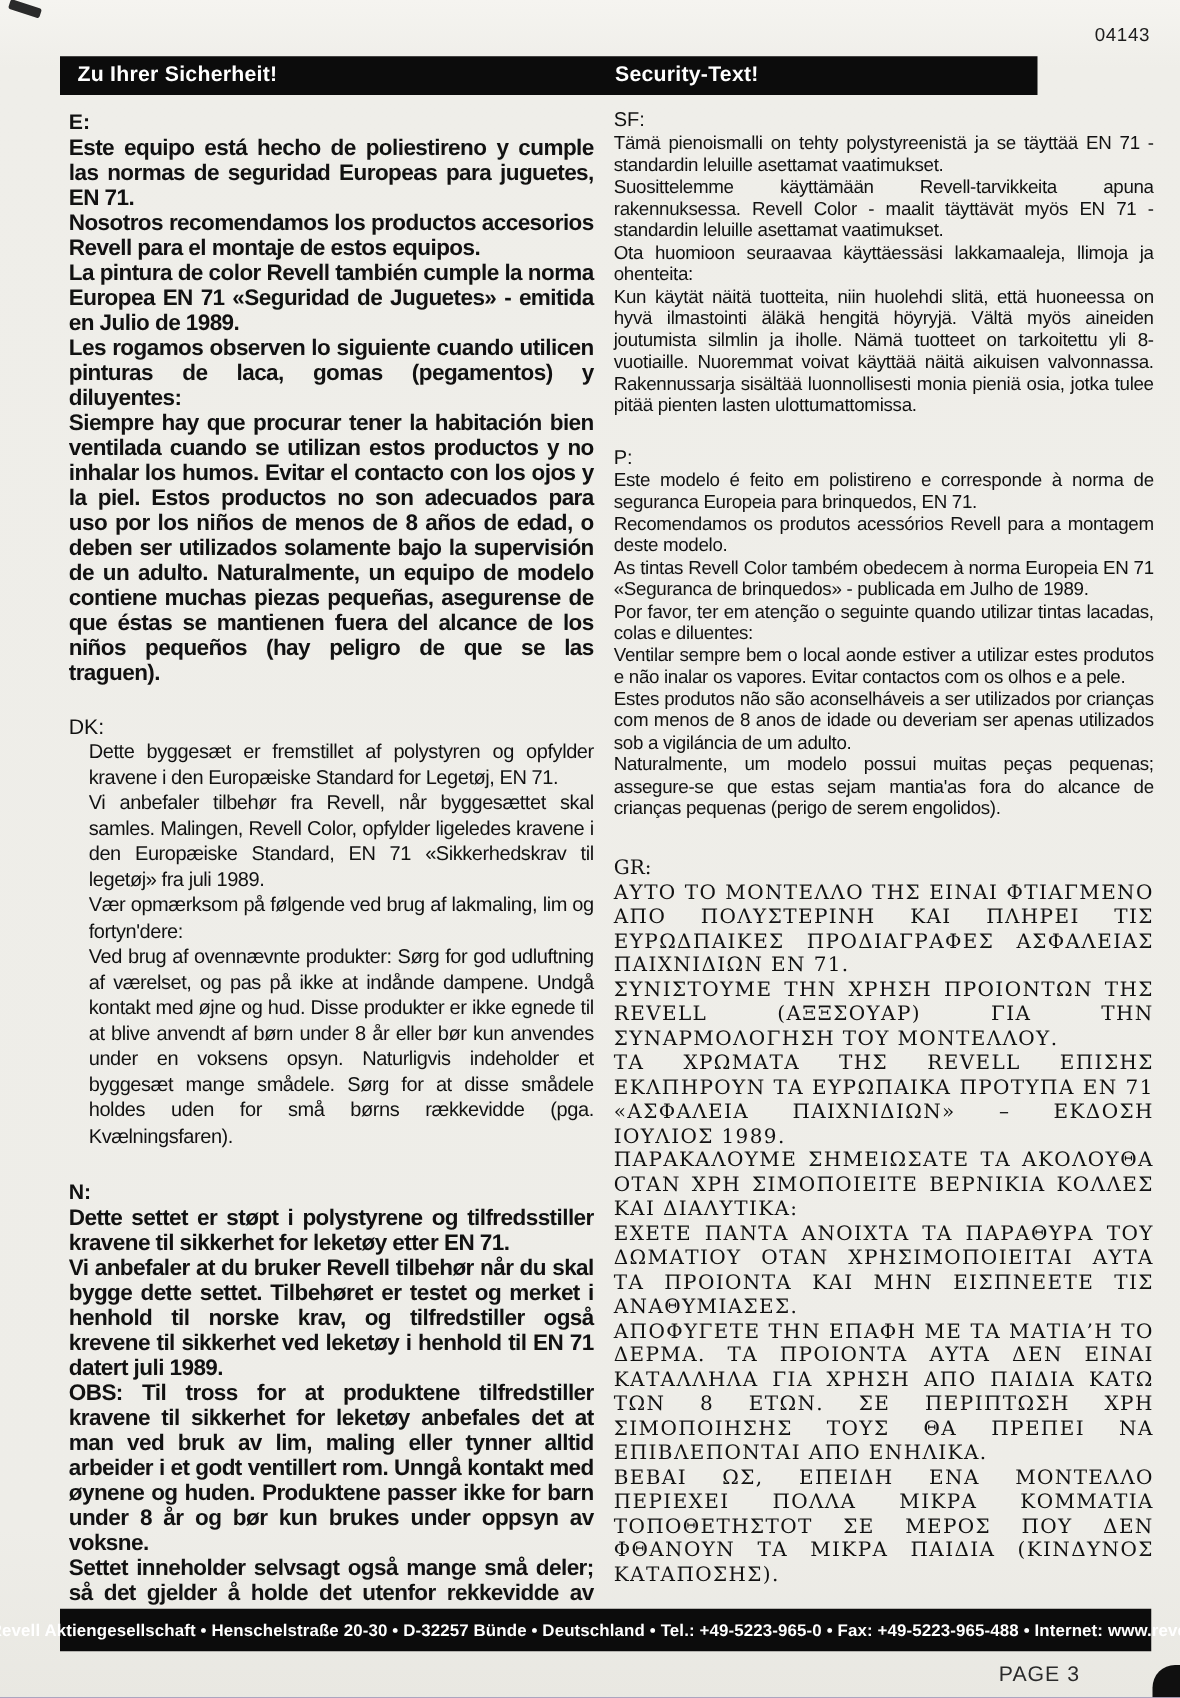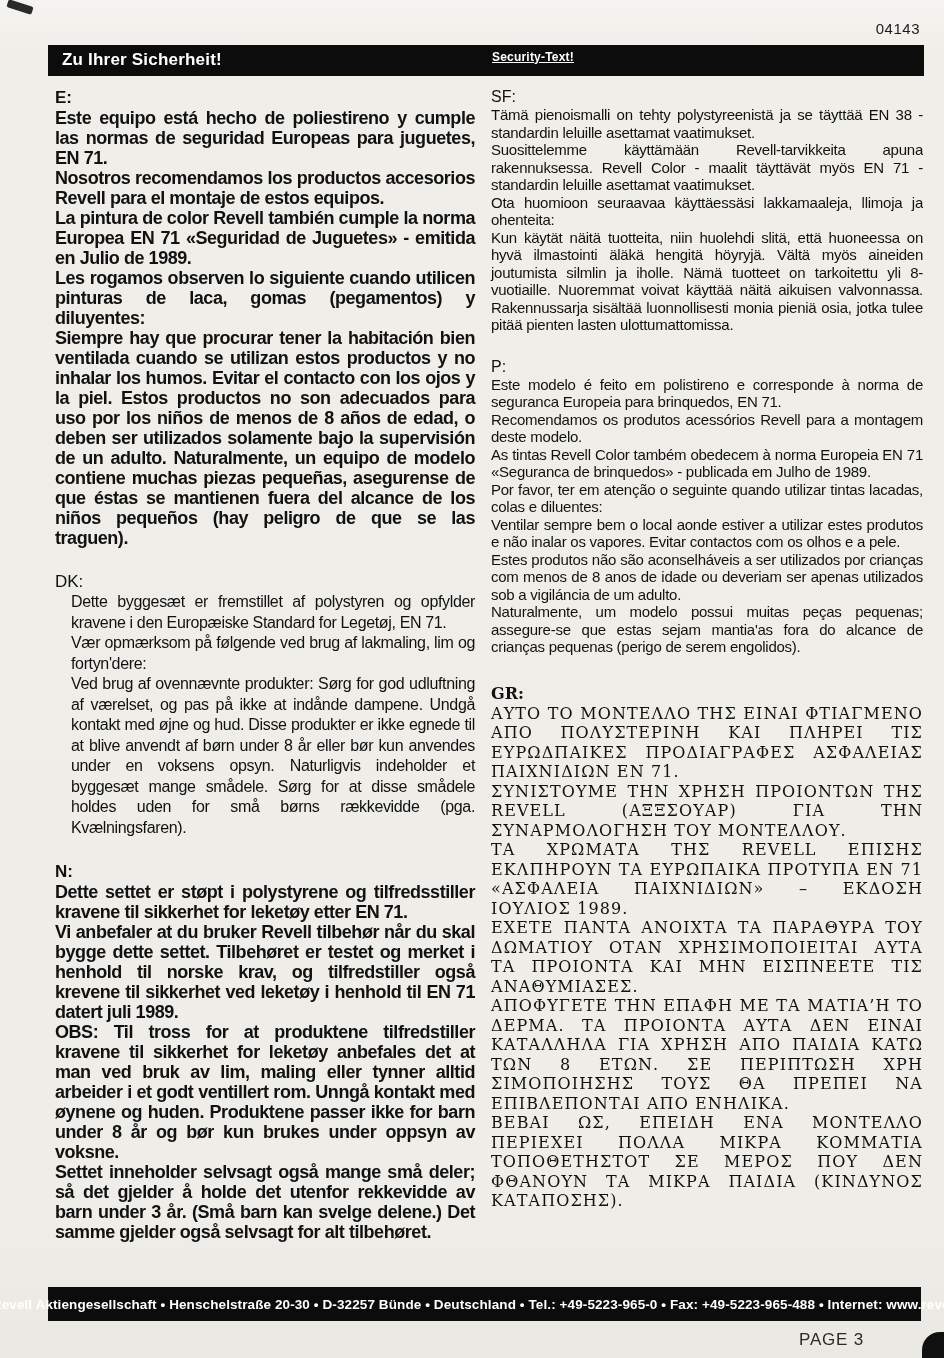--- a/index.html
+++ b/index.html
@@ -24,30 +24,30 @@
   }
   .artifact-br{
     position:absolute; right:0; bottom:0; width:22px; height:26px;
     background:#101010; border-top-left-radius:18px;
   }
   .doc-number{
     position:absolute; top:20px; right:24px;
     font-size:15px; color:#1c1c1c; letter-spacing:0.5px;
   }
   .header-bar{
-    position:absolute; left:48px; top:45px; width:876px; height:31px;
+    position:absolute; left:48px; top:45px; width:782px; height:31px;
     background:#0c0c0c; color:#fff;
   }
   .header-bar .hl{
     position:absolute; left:14px; top:5px;
     font-size:17px; font-weight:bold; letter-spacing:0.2px;
   }
   .header-bar .hr{
     position:absolute; left:444px; top:5px;
-    font-size:12px; font-weight:bold; letter-spacing:0.2px;text-decoration:underline;
+    font-size:17px; font-weight:bold; letter-spacing:0.2px;
   }
   .columns{
     position:absolute; left:55px; top:88px; width:868px; bottom:74px;
     display:flex; gap:16px; overflow:hidden;
   }
   .col{ position:relative; }
   .col-left{ width:420px; }
   .col-right{ width:432px; }
   .sec{ margin:0 0 24px 0; }
   .sec h3{
@@ -62,21 +62,21 @@
   }
   .sec-reg-lg p{
     font-size:16px; line-height:20.5px; letter-spacing:-0.35px;margin-left:16px;
   }
   .sec-reg-sm h3{ font-size:16px; line-height:18px; }
   .sec-reg-sm p{
     font-size:15px; line-height:17.5px; letter-spacing:-0.25px;
   }
   .sec-greek{ margin-top:28px; }
   .sec-greek h3{
-    font-family:"DejaVu Serif", serif; font-size:16px; line-height:20px;font-weight:bold;
+    font-family:"DejaVu Serif", serif; font-size:16px; line-height:20px;
   }
   .sec-greek p{
     font-family:"DejaVu Serif", serif;
     font-size:16px; line-height:19.5px; letter-spacing:1.1px;
   }
   .footer-bar{
     position:absolute; left:48px; top:1287px; width:873px; height:34px;
     background:#0c0c0c; color:#fff;
     display:flex; align-items:center; justify-content:center;
   }
@@ -112,39 +112,40 @@
         <p>Este equipo está hecho de poliestireno y cumple las normas de seguridad Europeas para juguetes, EN 71.</p>
         <p>Nosotros recomendamos los productos accesorios Revell para el montaje de estos equipos.</p>
         <p>La pintura de color Revell también cumple la norma Europea EN 71 «Seguridad de Juguetes» - emitida en Julio de 1989.</p>
         <p>Les rogamos observen lo siguiente cuando utilicen pinturas de laca, gomas (pegamentos) y diluyentes:</p>
         <p>Siempre hay que procurar tener la habitación bien ventilada cuando se utilizan estos productos y no inhalar los humos. Evitar el contacto con los ojos y la piel. Estos productos no son adecuados para uso por los niños de menos de 8 años de edad, o deben ser utilizados solamente bajo la supervisión de un adulto. Naturalmente, un equipo de modelo contiene muchas piezas pequeñas, asegurense de que éstas se mantienen fuera del alcance de los niños pequeños (hay peligro de que se las traguen).</p>
       </div>
 
       <div class="sec sec-reg-lg">
         <h3>DK:</h3>
         <p>Dette byggesæt er fremstillet af polystyren og opfylder kravene i den Europæiske Standard for Legetøj, EN 71.</p>
+        <p>Vi anbefaler tilbehør fra Revell, når byggesættet skal samles. Malingen, Revell Color, opfylder ligeledes kravene i den Europæiske Standard, EN 71 «Sikkerhedskrav til legetøj» fra juli 1989.</p>
         <p>Vær opmærksom på følgende ved brug af lakmaling, lim og fortyn'dere:</p>
         <p>Ved brug af ovennævnte produkter: Sørg for god udluftning af værelset, og pas på ikke at indånde dampene. Undgå kontakt med øjne og hud. Disse produkter er ikke egnede til at blive anvendt af børn under 8 år eller bør kun anvendes under en voksens opsyn. Naturligvis indeholder et byggesæt mange smådele. Sørg for at disse smådele holdes uden for små børns rækkevidde (pga. Kvælningsfaren).</p>
       </div>
 
       <div class="sec sec-bold">
         <h3>N:</h3>
         <p>Dette settet er støpt i polystyrene og tilfredsstiller kravene til sikkerhet for leketøy etter EN 71.</p>
         <p>Vi anbefaler at du bruker Revell tilbehør når du skal bygge dette settet. Tilbehøret er testet og merket i henhold til norske krav, og tilfredstiller også krevene til sikkerhet ved leketøy i henhold til EN 71 datert juli 1989.</p>
         <p>OBS: Til tross for at produktene tilfredstiller kravene til sikkerhet for leketøy anbefales det at man ved bruk av lim, maling eller tynner alltid arbeider i et godt ventillert rom. Unngå kontakt med øynene og huden. Produktene passer ikke for barn under 8 år og bør kun brukes under oppsyn av voksne.</p>
         <p>Settet inneholder selvsagt også mange små deler; så det gjelder å holde det utenfor rekkevidde av barn under 3 år. (Små barn kan svelge delene.) Det samme gjelder også selvsagt for alt tilbehøret.</p>
       </div>
 
     </div>
 
     <div class="col col-right">
 
       <div class="sec sec-reg-sm">
         <h3>SF:</h3>
-        <p>Tämä pienoismalli on tehty polystyreenistä ja se täyttää EN 38 - standardin leluille asettamat vaatimukset.</p>
+        <p>Tämä pienoismalli on tehty polystyreenistä ja se täyttää EN 71 - standardin leluille asettamat vaatimukset.</p>
         <p>Suosittelemme käyttämään Revell-tarvikkeita apuna rakennuksessa. Revell Color - maalit täyttävät myös EN 71 - standardin leluille asettamat vaatimukset.</p>
         <p>Ota huomioon seuraavaa käyttäessäsi lakkamaaleja, llimoja ja ohenteita:</p>
         <p>Kun käytät näitä tuotteita, niin huolehdi slitä, että huoneessa on hyvä ilmastointi äläkä hengitä höyryjä. Vältä myös aineiden joutumista silmlin ja iholle. Nämä tuotteet on tarkoitettu yli 8-vuotiaille. Nuoremmat voivat käyttää näitä aikuisen valvonnassa. Rakennussarja sisältää luonnollisesti monia pieniä osia, jotka tulee pitää pienten lasten ulottumattomissa.</p>
       </div>
 
       <div class="sec sec-reg-sm">
         <h3>P:</h3>
         <p>Este modelo é feito em polistireno e corresponde à norma de seguranca Europeia para brinquedos, EN 71.</p>
         <p>Recomendamos os produtos acessórios Revell para a montagem deste modelo.</p>
         <p>As tintas Revell Color também obedecem à norma Europeia EN 71 «Seguranca de brinquedos» - publicada em Julho de 1989.</p>
@@ -152,20 +153,21 @@
         <p>Ventilar sempre bem o local aonde estiver a utilizar estes produtos e não inalar os vapores. Evitar contactos com os olhos e a pele.</p>
         <p>Estes produtos não são aconselháveis a ser utilizados por crianças com menos de 8 anos de idade ou deveriam ser apenas utilizados sob a vigiláncia de um adulto.</p>
         <p>Naturalmente, um modelo possui muitas peças pequenas; assegure-se que estas sejam mantia'as fora do alcance de crianças pequenas (perigo de serem engolidos).</p>
       </div>
 
       <div class="sec sec-greek">
         <h3>GR:</h3>
         <p>ΑΥΤΟ ΤΟ ΜΟΝΤΕΛΛΟ ΤΗΣ ΕΙΝΑΙ ΦΤΙΑΓΜΕΝΟ ΑΠΟ ΠΟΛΥΣΤΕΡΙΝΗ ΚΑΙ ΠΛΗΡΕΙ ΤΙΣ ΕΥΡΩΔΠΑΙΚΕΣ ΠΡΟΔΙΑΓΡΑΦΕΣ ΑΣΦΑΛΕΙΑΣ ΠΑΙΧΝΙΔΙΩΝ ΕΝ 71.</p>
         <p>ΣΥΝΙΣΤΟΥΜΕ ΤΗΝ ΧΡΗΣΗ ΠΡΟΙΟΝΤΩΝ ΤΗΣ REVELL (ΑΞΞΣΟΥΑΡ) ΓΙΑ ΤΗΝ ΣΥΝΑΡΜΟΛΟΓΗΣΗ ΤΟΥ ΜΟΝΤΕΛΛΟΥ.</p>
         <p>ΤΑ ΧΡΩΜΑΤΑ ΤΗΣ REVELL ΕΠΙΣΗΣ ΕΚΛΠΗΡΟΥΝ ΤΑ ΕΥΡΩΠΑΙΚΑ ΠΡΟΤΥΠΑ ΕΝ 71 «ΑΣΦΑΛΕΙΑ ΠΑΙΧΝΙΔΙΩΝ» – ΕΚΔΟΣΗ ΙΟΥΛΙΟΣ 1989.</p>
+        <p>ΠΑΡΑΚΑΛΟΥΜΕ ΣΗΜΕΙΩΣΑΤΕ ΤΑ ΑΚΟΛΟΥΘΑ ΟΤΑΝ ΧΡΗ ΣΙΜΟΠΟΙΕΙΤΕ ΒΕΡΝΙΚΙΑ ΚΟΛΛΕΣ ΚΑΙ ΔΙΑΛΥΤΙΚΑ:</p>
         <p>ΕΧΕΤΕ ΠΑΝΤΑ ΑΝΟΙΧΤΑ ΤΑ ΠΑΡΑΘΥΡΑ ΤΟΥ ΔΩΜΑΤΙΟΥ ΟΤΑΝ ΧΡΗΣΙΜΟΠΟΙΕΙΤΑΙ ΑΥΤΑ ΤΑ ΠΡΟΙΟΝΤΑ ΚΑΙ ΜΗΝ ΕΙΣΠΝΕΕΤΕ ΤΙΣ ΑΝΑΘΥΜΙΑΣΕΣ.</p>
         <p>ΑΠΟΦΥΓΕΤΕ ΤΗΝ ΕΠΑΦΗ ΜΕ ΤΑ ΜΑΤΙΑ’Η ΤΟ ΔΕΡΜΑ. ΤΑ ΠΡΟΙΟΝΤΑ ΑΥΤΑ ΔΕΝ ΕΙΝΑΙ ΚΑΤΑΛΛΗΛΑ ΓΙΑ ΧΡΗΣΗ ΑΠΟ ΠΑΙΔΙΑ ΚΑΤΩ ΤΩΝ 8 ΕΤΩΝ. ΣΕ ΠΕΡΙΠΤΩΣΗ ΧΡΗ ΣΙΜΟΠΟΙΗΣΗΣ ΤΟΥΣ ΘΑ ΠΡΕΠΕΙ ΝΑ ΕΠΙΒΛΕΠΟΝΤΑΙ ΑΠΟ ΕΝΗΛΙΚΑ.</p>
         <p>ΒΕΒΑΙ ΩΣ, ΕΠΕΙΔΗ ΕΝΑ ΜΟΝΤΕΛΛΟ ΠΕΡΙΕΧΕΙ ΠΟΛΛΑ ΜΙΚΡΑ ΚΟΜΜΑΤΙΑ ΤΟΠΟΘΕΤΗΣΤΟΤ ΣΕ ΜΕΡΟΣ ΠΟΥ ΔΕΝ ΦΘΑΝΟΥΝ ΤΑ ΜΙΚΡΑ ΠΑΙΔΙΑ (ΚΙΝΔΥΝΟΣ ΚΑΤΑΠΟΣΗΣ).</p>
       </div>
 
     </div>
 
   </div>
 
   <div class="footer-bar">

